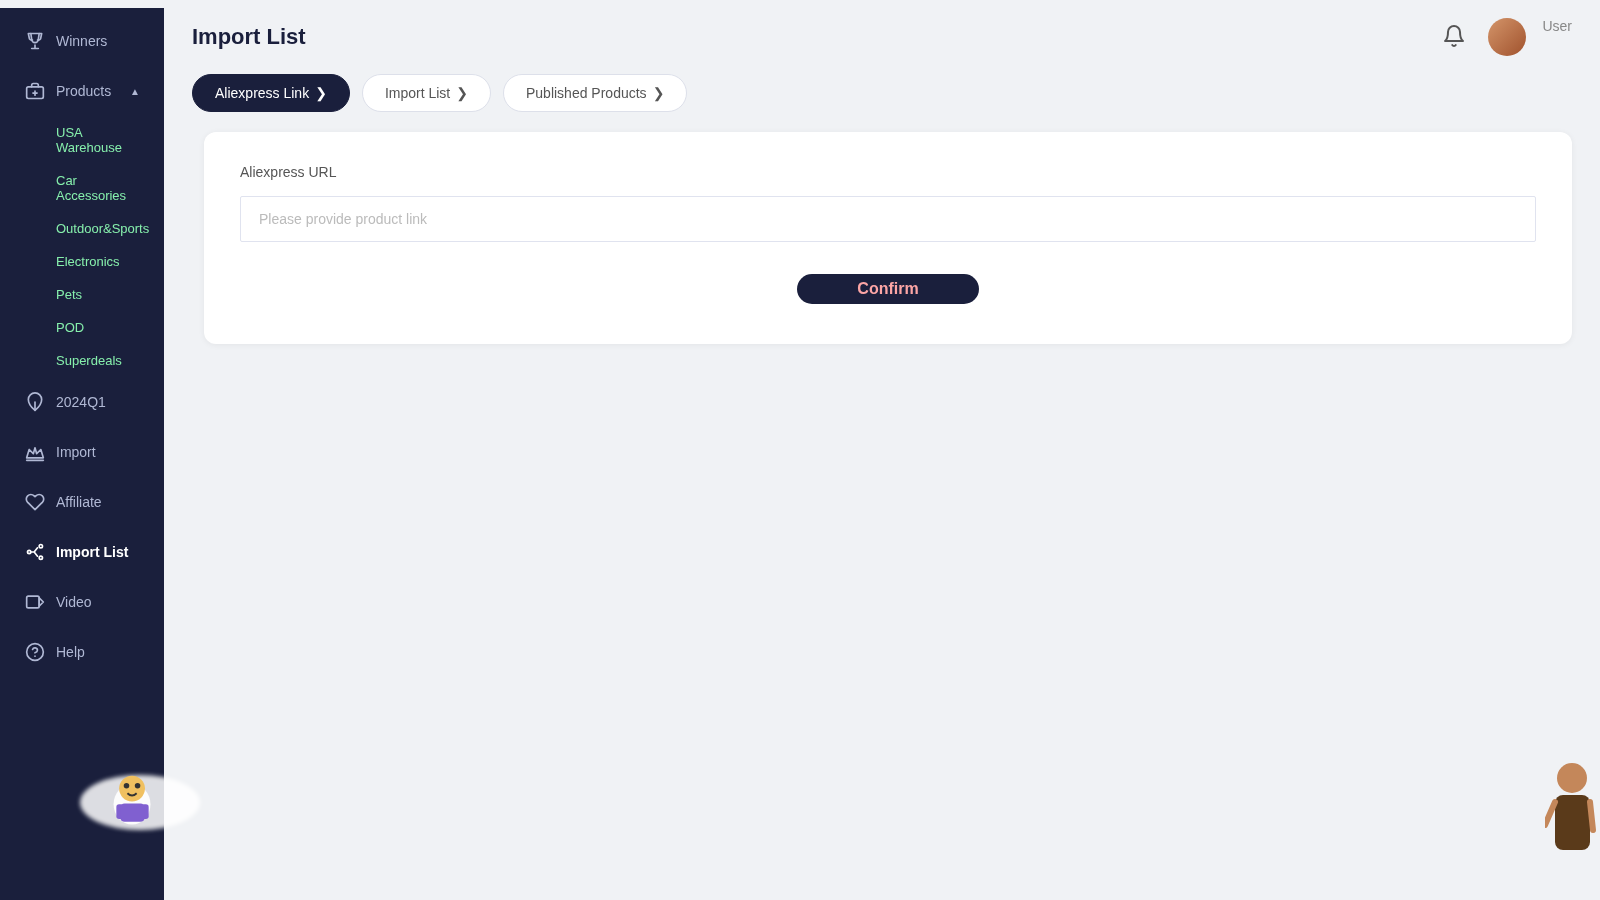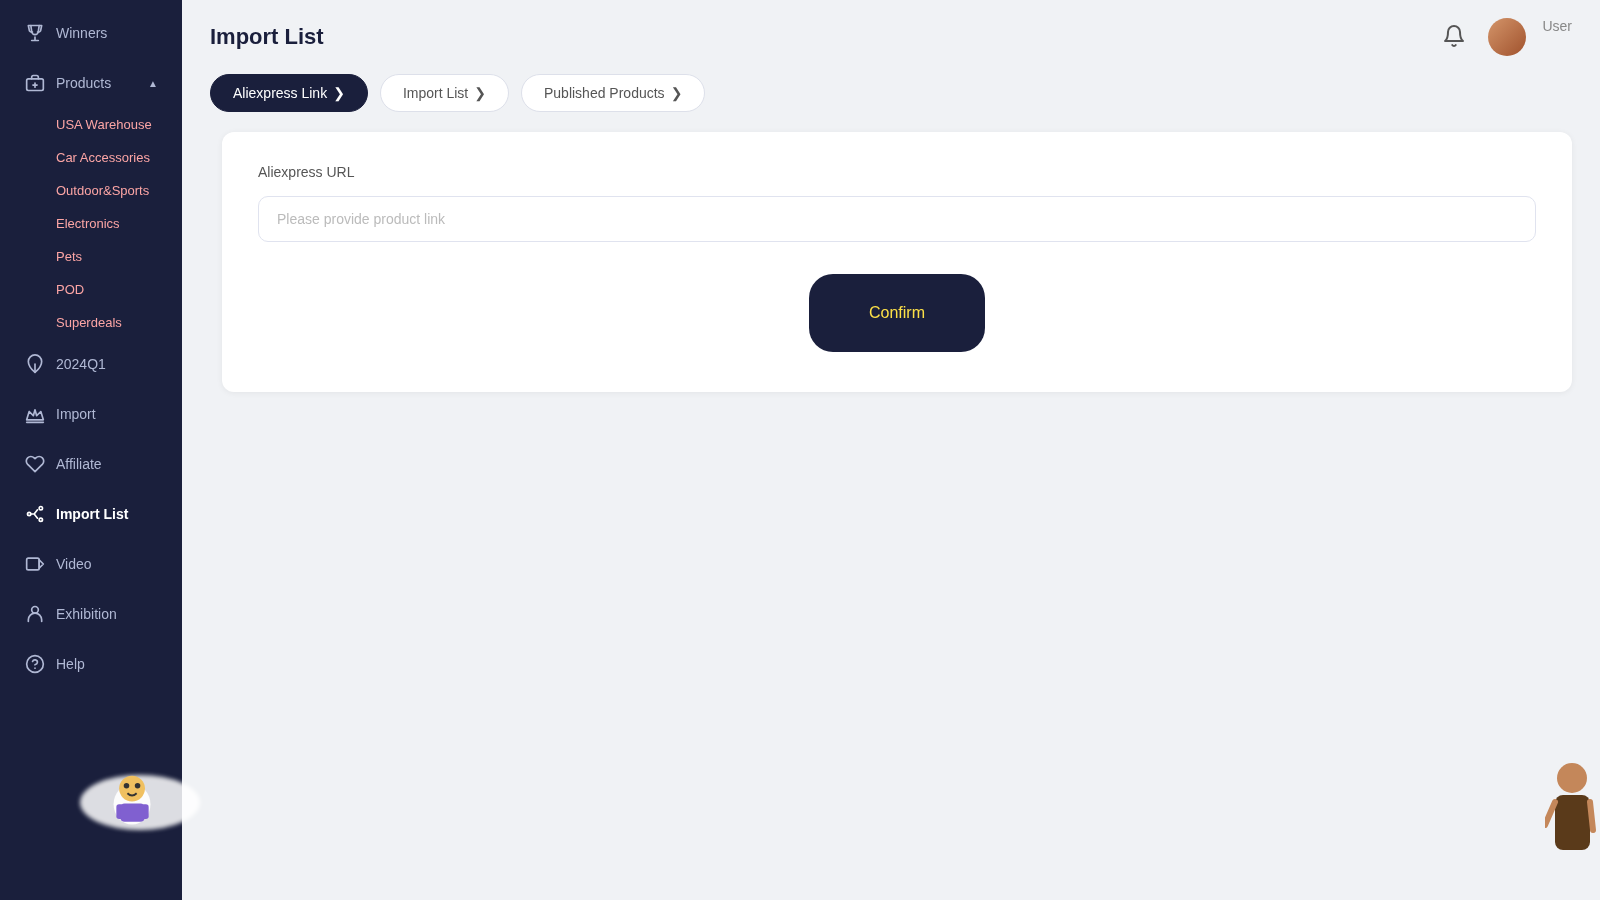--- a/index.html
+++ b/index.html
@@ -1,27 +1,28 @@
 <!DOCTYPE html>
 <html><head>
   <meta charset="utf-8">
   <style>
     * { box-sizing: border-box; margin: 0; padding: 0; }
     body { font-family: -apple-system, BlinkMacSystemFont, 'Segoe UI', sans-serif; background: #f0f2f5; display: flex; height: 900px; width: 1600px; overflow: hidden; }
 
     
     .sidebar {
-      width: 182px;
+      width: 164px;
       background: #1a1f3c;
       color: #fff;
       display: flex;
       flex-direction: column;
       flex-shrink: 0;
       padding-top: 8px;
       overflow-y: auto;
+      margin-top: 8px;
     }
     .sidebar-item {
       display: flex;
       align-items: center;
       gap: 10px;
       padding: 12px 18px;
       cursor: pointer;
       color: #b0b8d4;
       font-size: 14px;
       font-weight: 500;
@@ -32,21 +33,21 @@
     .sidebar-item.active { color: #fff; font-weight: 700; }
     .sidebar-item .icon { width: 22px; height: 22px; display: flex; align-items: center; justify-content: center; flex-shrink: 0; }
     .sidebar-item .label { flex: 1; }
     .sidebar-item .chevron { font-size: 10px; color: #b0b8d4; }
 
     .sidebar-sub-item {
       display: flex;
       align-items: center;
       padding: 8px 18px 8px 50px;
       cursor: pointer;
-      color: #fca5a5;
+      color: #86efac;
       font-size: 13px;
       border-radius: 6px;
       margin: 1px 6px;
     }
 
     
     .main {
       flex: 1;
       display: flex;
       flex-direction: column;
@@ -133,41 +134,41 @@
     .card-label {
       font-size: 14px;
       color: #555;
       margin-bottom: 16px;
       font-weight: 500;
     }
     .url-input {
       width: 100%;
       padding: 14px 18px;
       border: 1.5px solid #e0e3ef;
-      border-radius: 10px;
+      border-radius: 2px;
       font-size: 14px;
       color: #333;
       outline: none;
       background: #fff;
       margin-bottom: 32px;
     }
     .url-input::placeholder { color: #bbb; }
 
     .confirm-btn-wrap {
       display: flex;
       justify-content: center;
     }
     .confirm-btn {
       background: #1a1f3c;
-      color: #fde047;
+      color: #fca5a5;
       border: none;
       border-radius: 24px;
-      padding: 30px 60px;
+      padding: 6px 60px;
       font-size: 16px;
-      font-weight: 400;
+      font-weight: 700;
       cursor: pointer;
       transition: background 0.2s;
     }
 
     
     .mascot {
       position: fixed;
       bottom: 60px;
       left: 80px;
       width: 150px;
@@ -291,29 +292,20 @@
   <div class="sidebar-item">
     <span class="icon">
       <svg width="20" height="20" viewBox="0 0 24 24" fill="none" stroke="#b0b8d4" stroke-width="2" stroke-linecap="round" stroke-linejoin="round">
         <rect x="2" y="5" width="15" height="14" rx="2"></rect>
         <polygon points="22,12 17,7 17,17"></polygon>
       </svg>
     </span>
     <span class="label">Video</span>
   </div>
 
-  <div class="sidebar-item">
-    <span class="icon">
-      <svg width="20" height="20" viewBox="0 0 24 24" fill="none" stroke="#b0b8d4" stroke-width="2" stroke-linecap="round" stroke-linejoin="round">
-        <circle cx="12" cy="7" r="4"></circle>
-        <path d="M4 21v-2a8 8 0 0116 0v2"></path>
-      </svg>
-    </span>
-    <span class="label">Exhibition</span>
-  </div>
 
   <div class="sidebar-item">
     <span class="icon">
       <svg width="20" height="20" viewBox="0 0 24 24" fill="none" stroke="#b0b8d4" stroke-width="2" stroke-linecap="round" stroke-linejoin="round">
         <circle cx="12" cy="12" r="10"></circle>
         <path d="M9.09 9a3 3 0 015.83 1c0 2-3 3-3 3"></path>
         <line x1="12" y1="17" x2="12.01" y2="17"></line>
       </svg>
     </span>
     <span class="label">Help</span>

